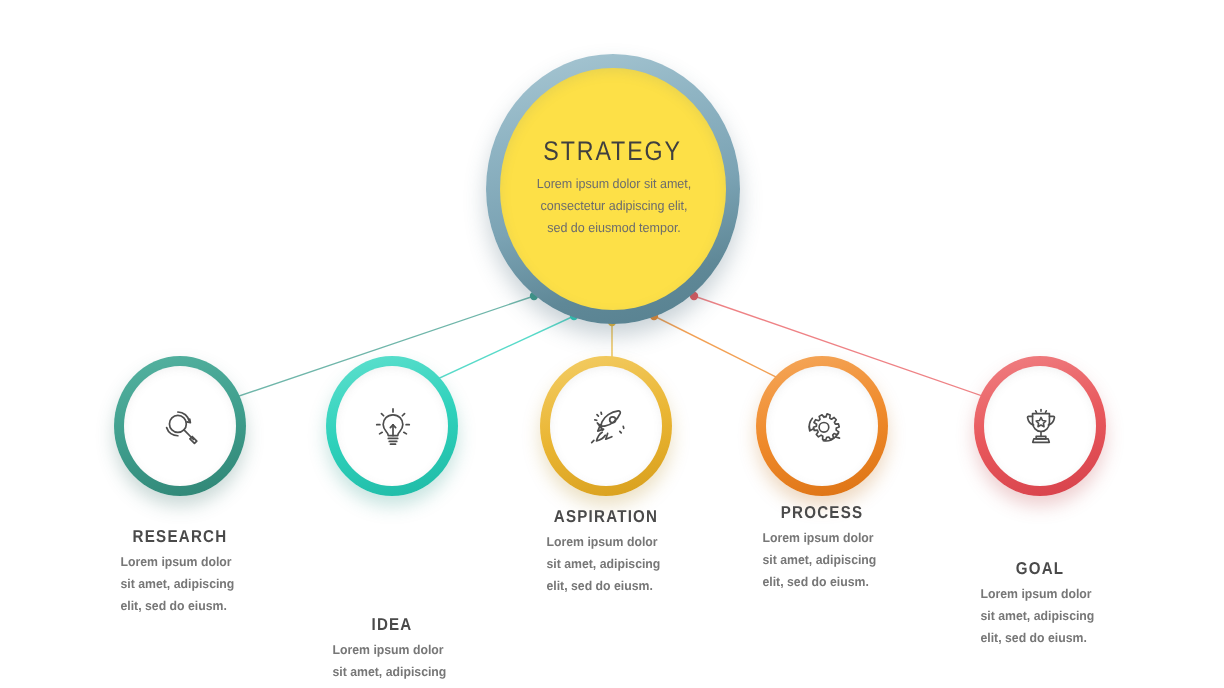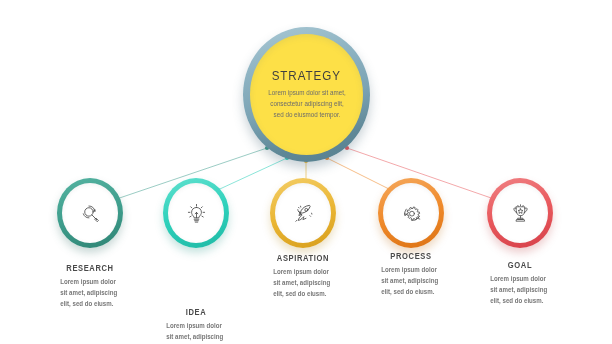--- a/index.html
+++ b/index.html
@@ -288,19 +288,19 @@
           <path d="M16 18.9 v3.1"></path>
           <path d="M12.9 22 h6.2 v1.6 h-6.2 z"></path>
           <path d="M11.4 23.6 h9.2 l0.7 2.2 H10.7 z"></path>
           <path d="M16 9.9 l0.95 1.95 l2.15 0.3 l-1.55 1.5 l0.37 2.14 l-1.92 -1.01 l-1.92 1.01 l0.37 -2.14 l-1.55 -1.5 l2.15 -0.3 z"></path>
           <path d="M12.6 5.6 l0.5 1"></path>
           <path d="M19.4 5.6 l-0.5 1"></path>
           <path d="M16 4.8 v1.1"></path>
         </svg>
       </div>
     </div>
-    <div class="step-text" style="left:-19px; top:82px;">
+    <div class="step-text" style="left:-19px; top:101px;">
       <div class="step-label">GOAL</div>
       <div class="step-desc">Lorem ipsum dolor sit amet, adipiscing elit, sed do eiusm.</div>
     </div>
   </div>
 
 </div>
 
 </body></html>

